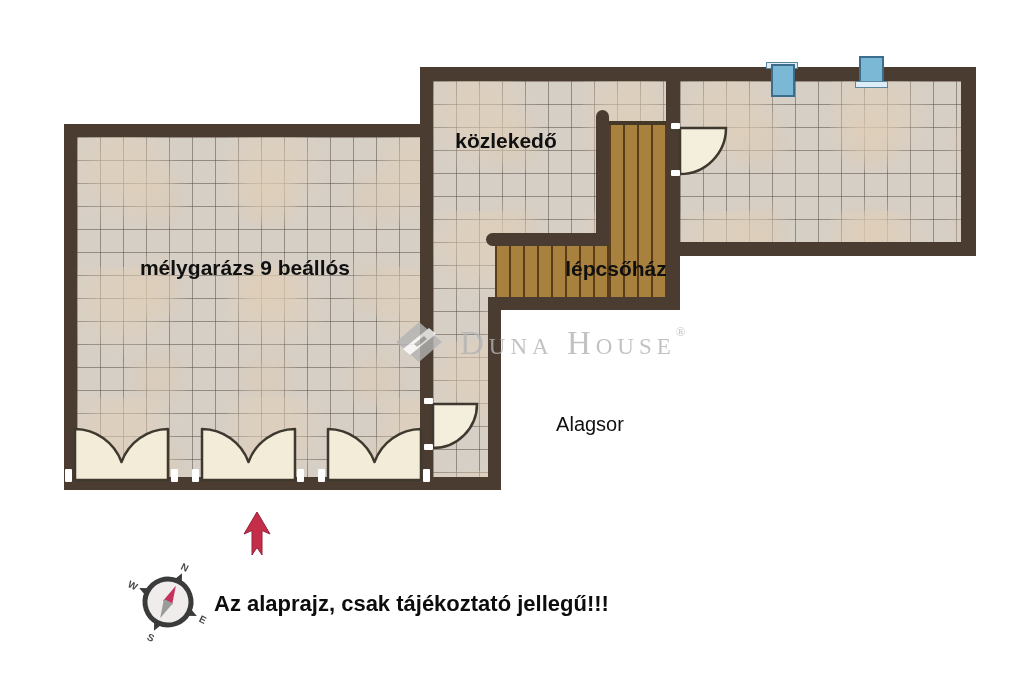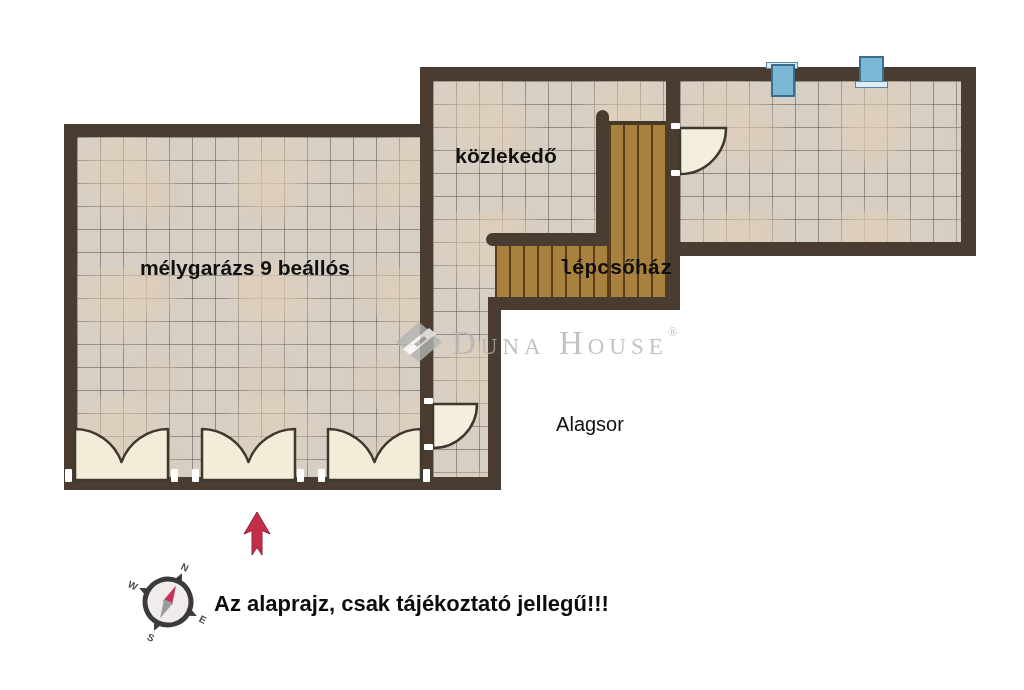--- a/index.html
+++ b/index.html
@@ -26,21 +26,21 @@
   .bracket{position:absolute;background:#ffffff;border-radius:1px;z-index:5;}
   .room-label{
     position:absolute;z-index:6;color:#101010;font-weight:bold;font-size:21px;
     text-align:center;letter-spacing:0px;white-space:nowrap;
   }
   .win-body{position:absolute;background:#7ab8d6;border:2px solid #3c6d8d;z-index:4;box-sizing:border-box;}
   .win-brim{position:absolute;background:#dcedf5;border:1px solid #5b87a0;z-index:4;box-sizing:border-box;}
   .doorsvg{position:absolute;z-index:4;}
   #watermark{
     position:absolute;left:394px;top:320px;z-index:10;opacity:0.8;
-    display:flex;align-items:center;gap:8px;
+    display:flex;align-items:center;gap:16px;
   }
   #watermark .wm-text{
     font-family:"Liberation Serif", serif;font-variant:small-caps;
     font-size:33px;color:#b4b4b4;letter-spacing:5px;line-height:1;white-space:nowrap;
   }
   #watermark sup{font-size:13px;vertical-align:18px;letter-spacing:0;}
   #disclaimer{
     position:absolute;left:214px;top:591px;z-index:6;color:#0d0d0d;
     font-weight:bold;font-size:22px;white-space:nowrap;
   }
@@ -102,22 +102,22 @@
   <div class="bracket" style="left:424px;top:444px;width:9px;height:6px;"></div>
   <div class="bracket" style="left:671px;top:123px;width:9px;height:6px;"></div>
   <div class="bracket" style="left:671px;top:170px;width:9px;height:6px;"></div>
 
   <div class="win-brim" style="left:766px;top:62px;width:32px;height:7px;"></div>
   <div class="win-body" style="left:771px;top:64px;width:24px;height:33px;"></div>
   <div class="win-body" style="left:859px;top:56px;width:25px;height:31px;"></div>
   <div class="win-brim" style="left:855px;top:81px;width:33px;height:7px;"></div>
 
   <div class="room-label" style="left:120px;top:256px;width:250px;">mélygarázs 9 beállós</div>
-  <div class="room-label" style="left:436px;top:144px;width:140px;">közlekedő</div>
-  <div class="room-label" style="left:546px;top:257px;width:140px;font-family:Liberation Mono, monospace;">lépcsőház</div>
+  <div class="room-label" style="left:436px;top:129px;width:140px;">közlekedő</div>
+  <div class="room-label" style="left:546px;top:257px;width:140px;">lépcsőház</div>
 
   <div id="floor-name">Alagsor</div>
 
   <div id="watermark">
     <svg width="50" height="44" viewBox="0 0 50 44">
       <polygon points="25,2 48,22 25,42 2,22" fill="#b4b4b4"></polygon>
       <path d="M 9 29 L 35 8 L 42 14 L 16 35 Z" fill="#ffffff"></path>
       <path d="M 20 24 L 30 16 L 33 19 L 23 27 Z" fill="#b4b4b4"></path>
     </svg>
     <span class="wm-text"><span>Duna House</span><sup>®</sup></span>

